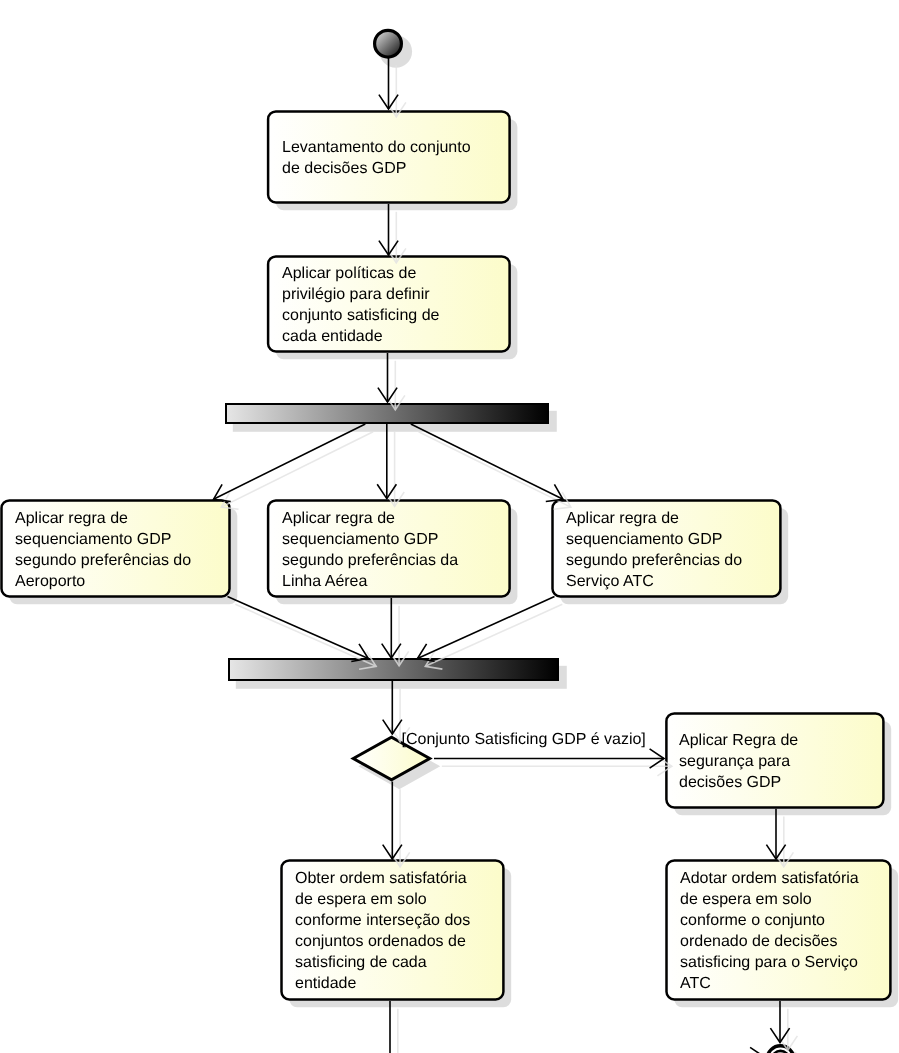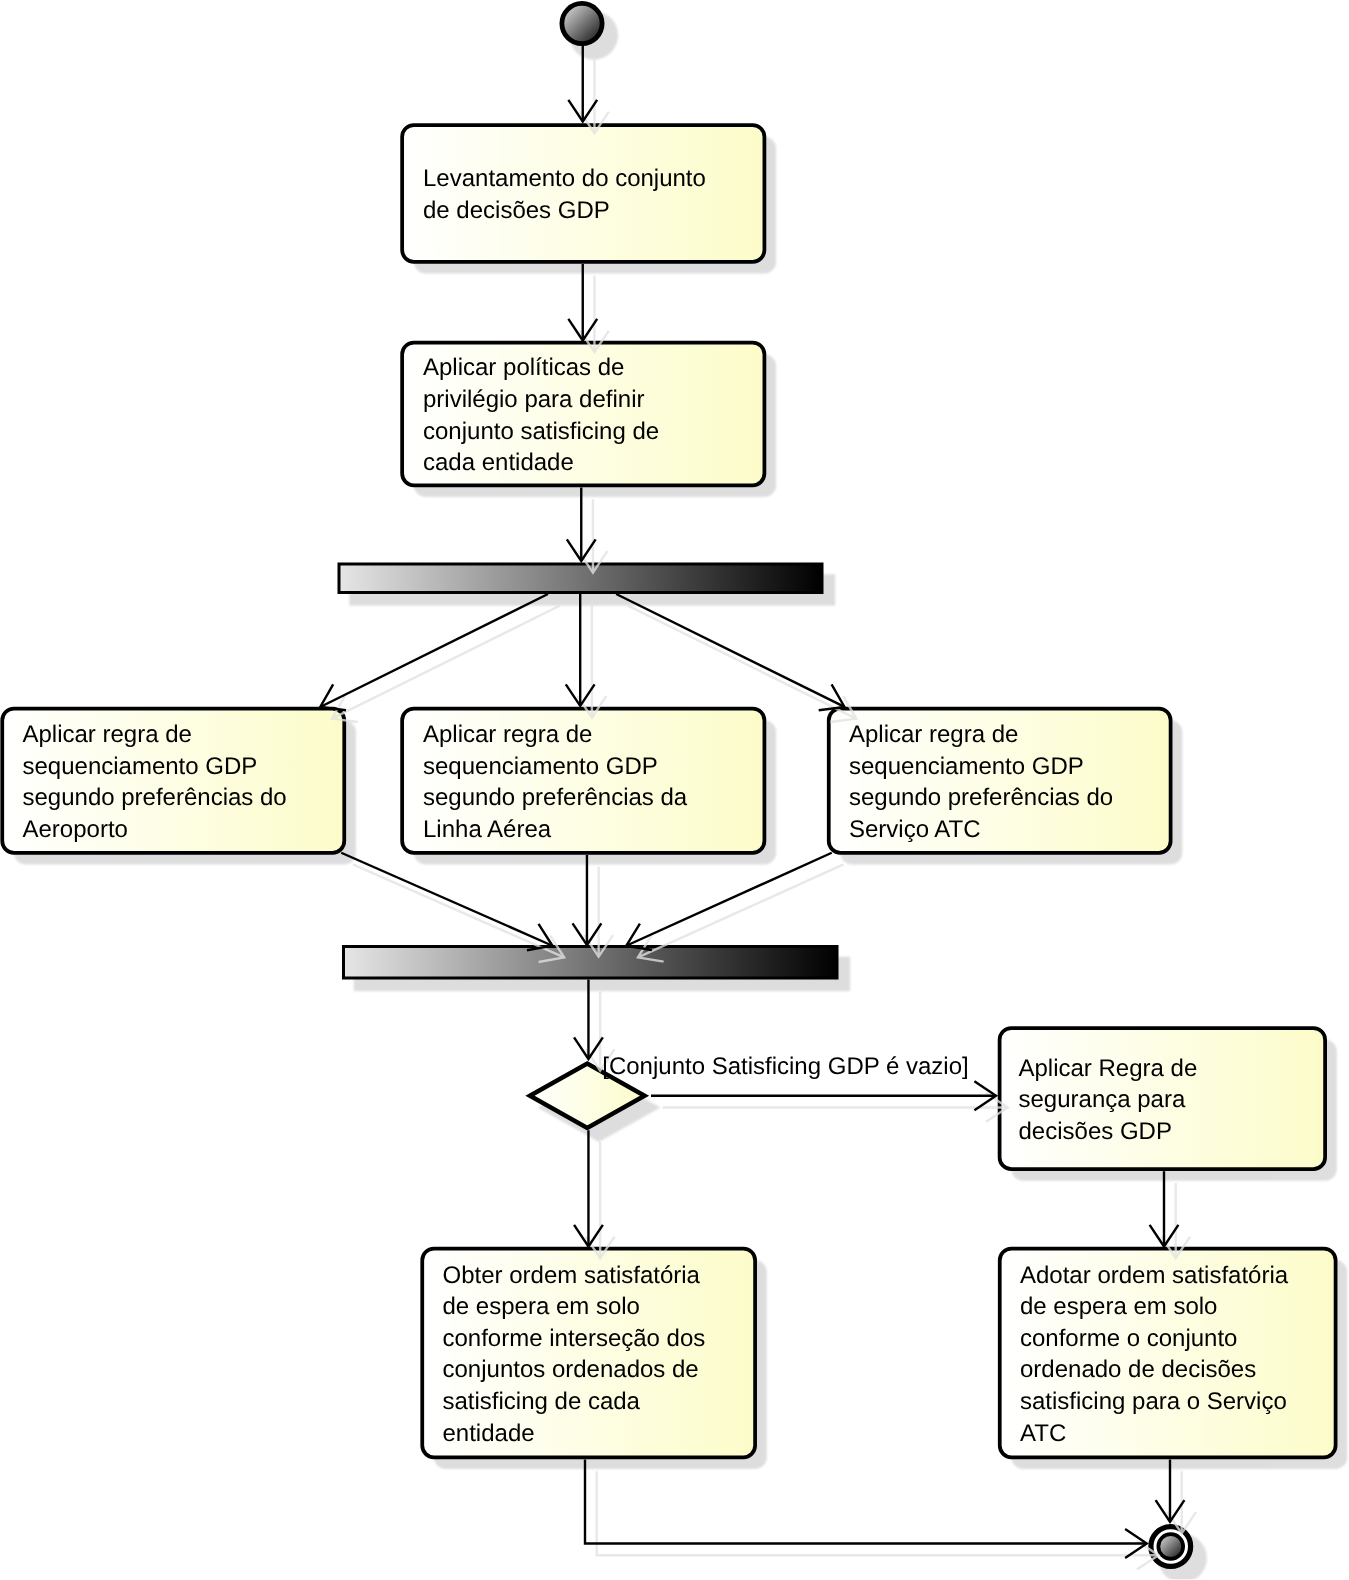--- a/index.html
+++ b/index.html
@@ -1,17 +1,17 @@
 <!DOCTYPE html>
 <html><head>
 <meta charset="utf-8">
 <style>
   html,body{margin:0;padding:0;background:#ffffff;}
   body{width:899px;height:1053px;overflow:hidden;font-family:"Liberation Sans",sans-serif;}
-  #diagram{position:relative;width:899px;height:864px;background:#ffffff;}
+  #diagram{position:relative;width:899px;height:864px;background:#ffffff;margin-top:28px;}
   #canvas{display:block;position:absolute;left:0;top:0;}
   #canvas text{font-family:"Liberation Sans",sans-serif;font-size:16px;fill:#000000;
                dominant-baseline:alphabetic;white-space:pre;
                -webkit-font-smoothing:antialiased;text-rendering:geometricPrecision;}
 </style>
 </head>
 <body>
 
 <div id="diagram">
 <svg id="canvas" width="899" height="1053" viewBox="0 0 899 1053" xmlns="http://www.w3.org/2000/svg" shape-rendering="geometricPrecision">

